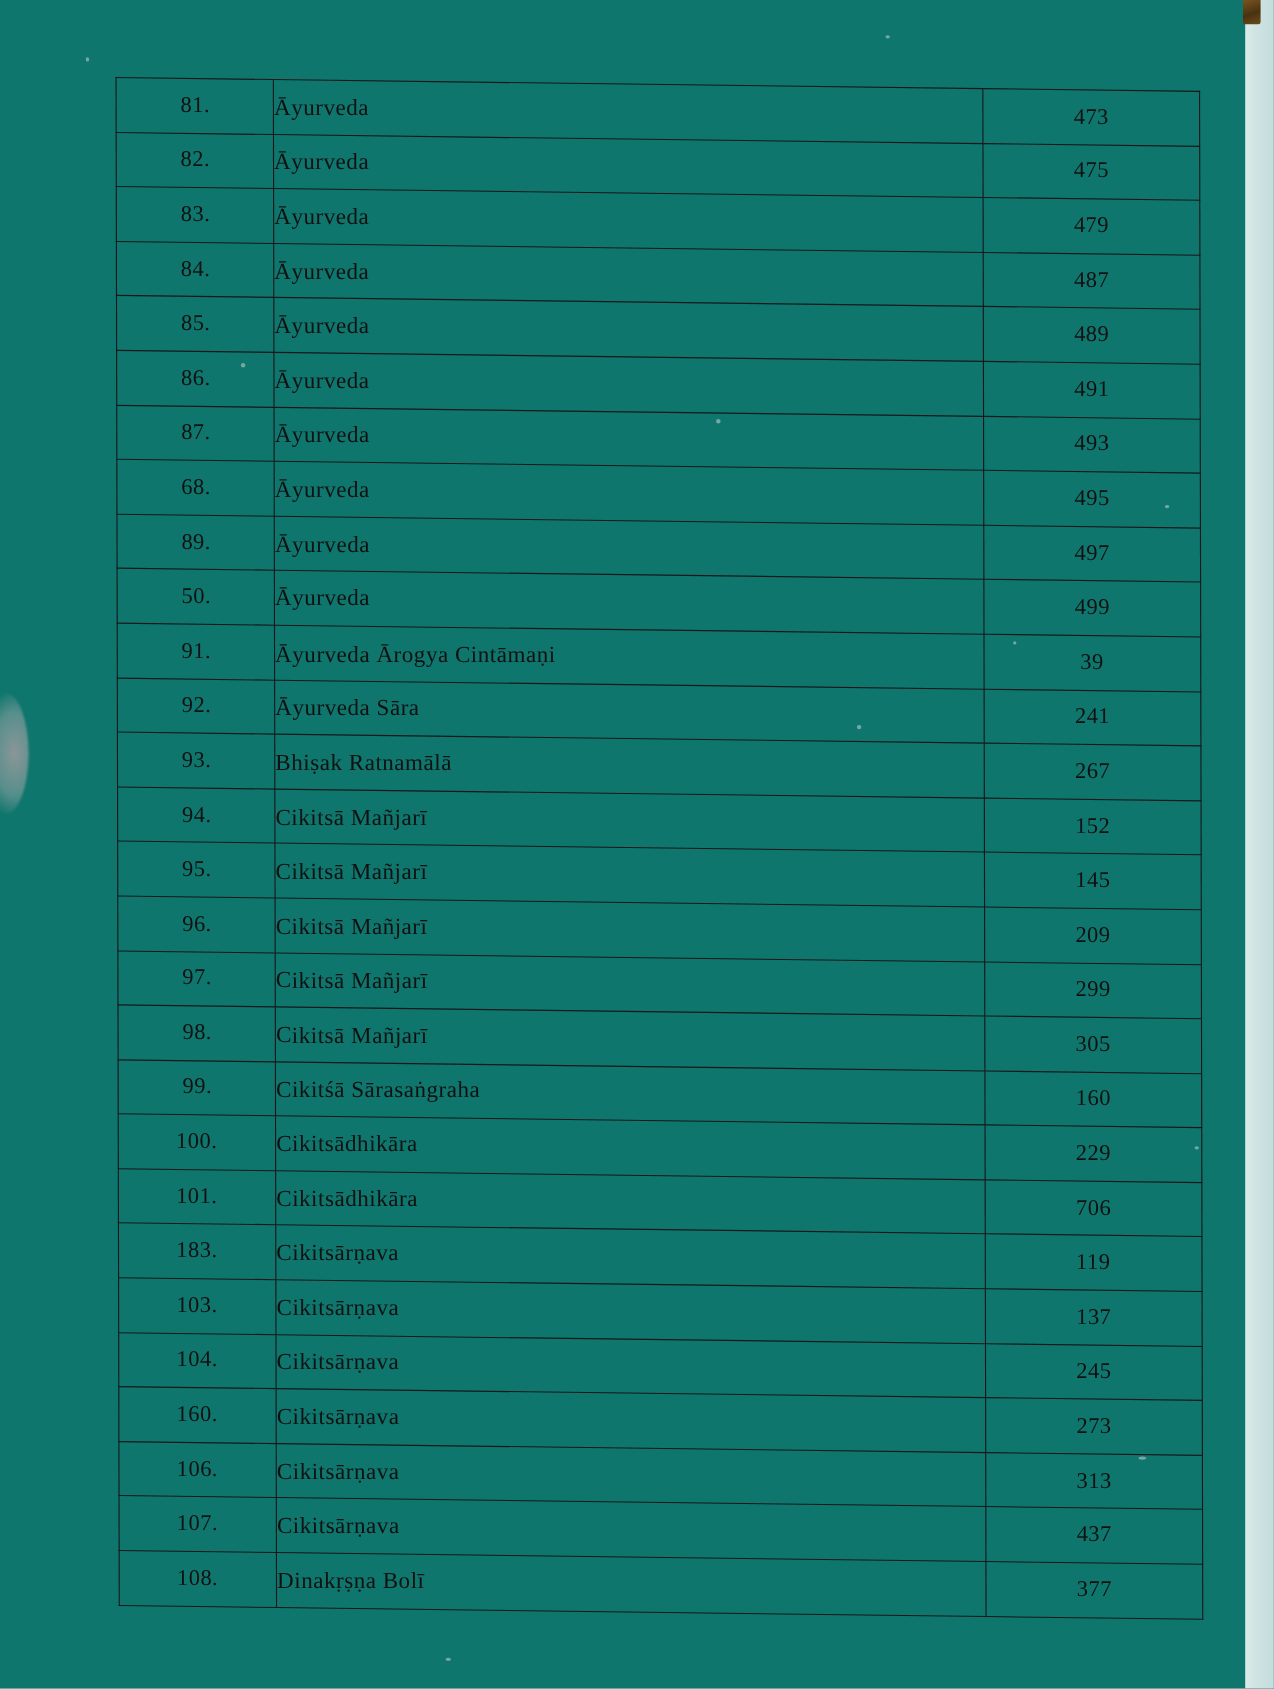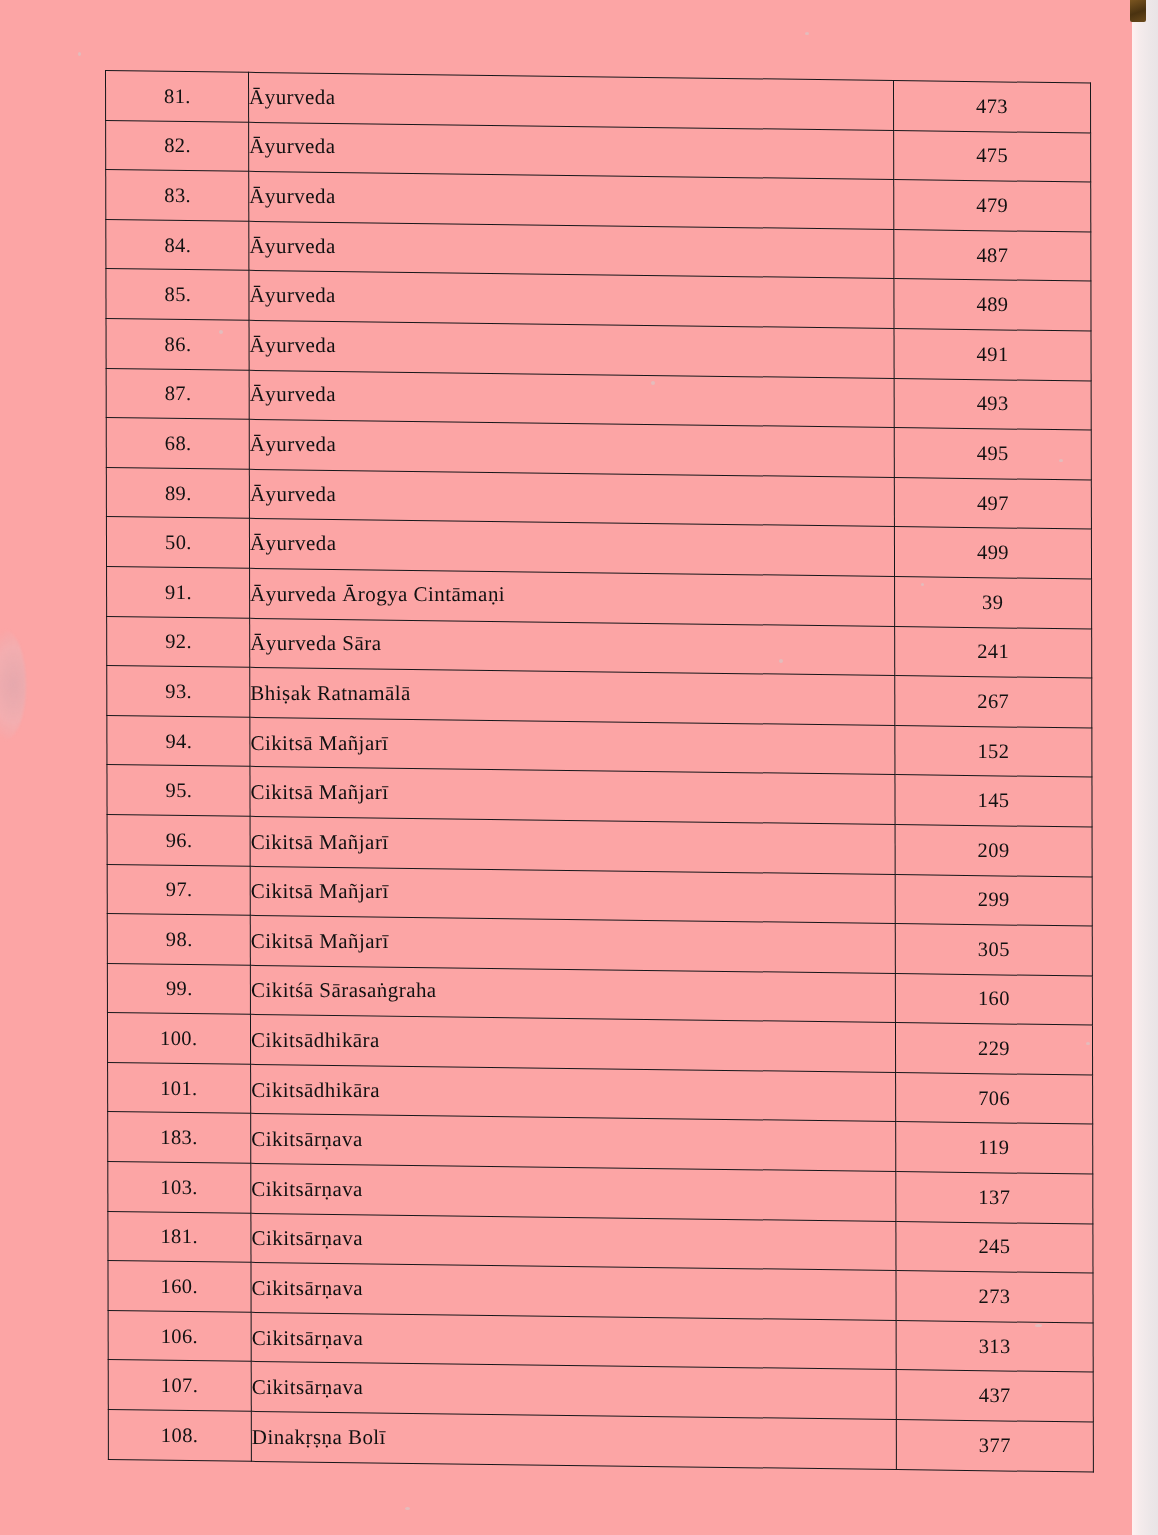--- a/index.html
+++ b/index.html
@@ -7,21 +7,21 @@
   body{
     width:1158px;height:1535px;
     background:#ffffff;
     font-family:"Liberation Serif","DejaVu Serif",serif;
     color:#111;
     position:relative;
     overflow:hidden;
   }
 
   
-  #scan-page{position:absolute;inset:0;background:#fca5a5;}
+  #scan-page{position:absolute;inset:0;background:#0f766e;}
 
   #right-edge-strip{
     position:absolute;top:0;right:0;width:26px;height:100%;
     background:linear-gradient(to right,#ffffff 0%,#f2f7f8 35%,#eaf2f4 70%,#e6eff2 100%);
     opacity:.85;
   }
   #top-right-mark{
     position:absolute;top:0;right:12px;width:16px;height:22px;
     background:linear-gradient(160deg,#7a5520 0%,#4a3210 55%,#6b4a1c 100%);
     border-radius:0 0 2px 2px;
@@ -226,21 +226,21 @@
             <td class="cell-serial"><span>183.</span></td>
             <td class="cell-title"><span>Cikitsārṇava</span></td>
             <td class="cell-page"><span>119</span></td>
           </tr>
           <tr>
             <td class="cell-serial"><span>103.</span></td>
             <td class="cell-title"><span>Cikitsārṇava</span></td>
             <td class="cell-page"><span>137</span></td>
           </tr>
           <tr>
-            <td class="cell-serial"><span>181.</span></td>
+            <td class="cell-serial"><span>104.</span></td>
             <td class="cell-title"><span>Cikitsārṇava</span></td>
             <td class="cell-page"><span>245</span></td>
           </tr>
           <tr>
             <td class="cell-serial"><span>160.</span></td>
             <td class="cell-title"><span>Cikitsārṇava</span></td>
             <td class="cell-page"><span>273</span></td>
           </tr>
           <tr>
             <td class="cell-serial"><span>106.</span></td>

